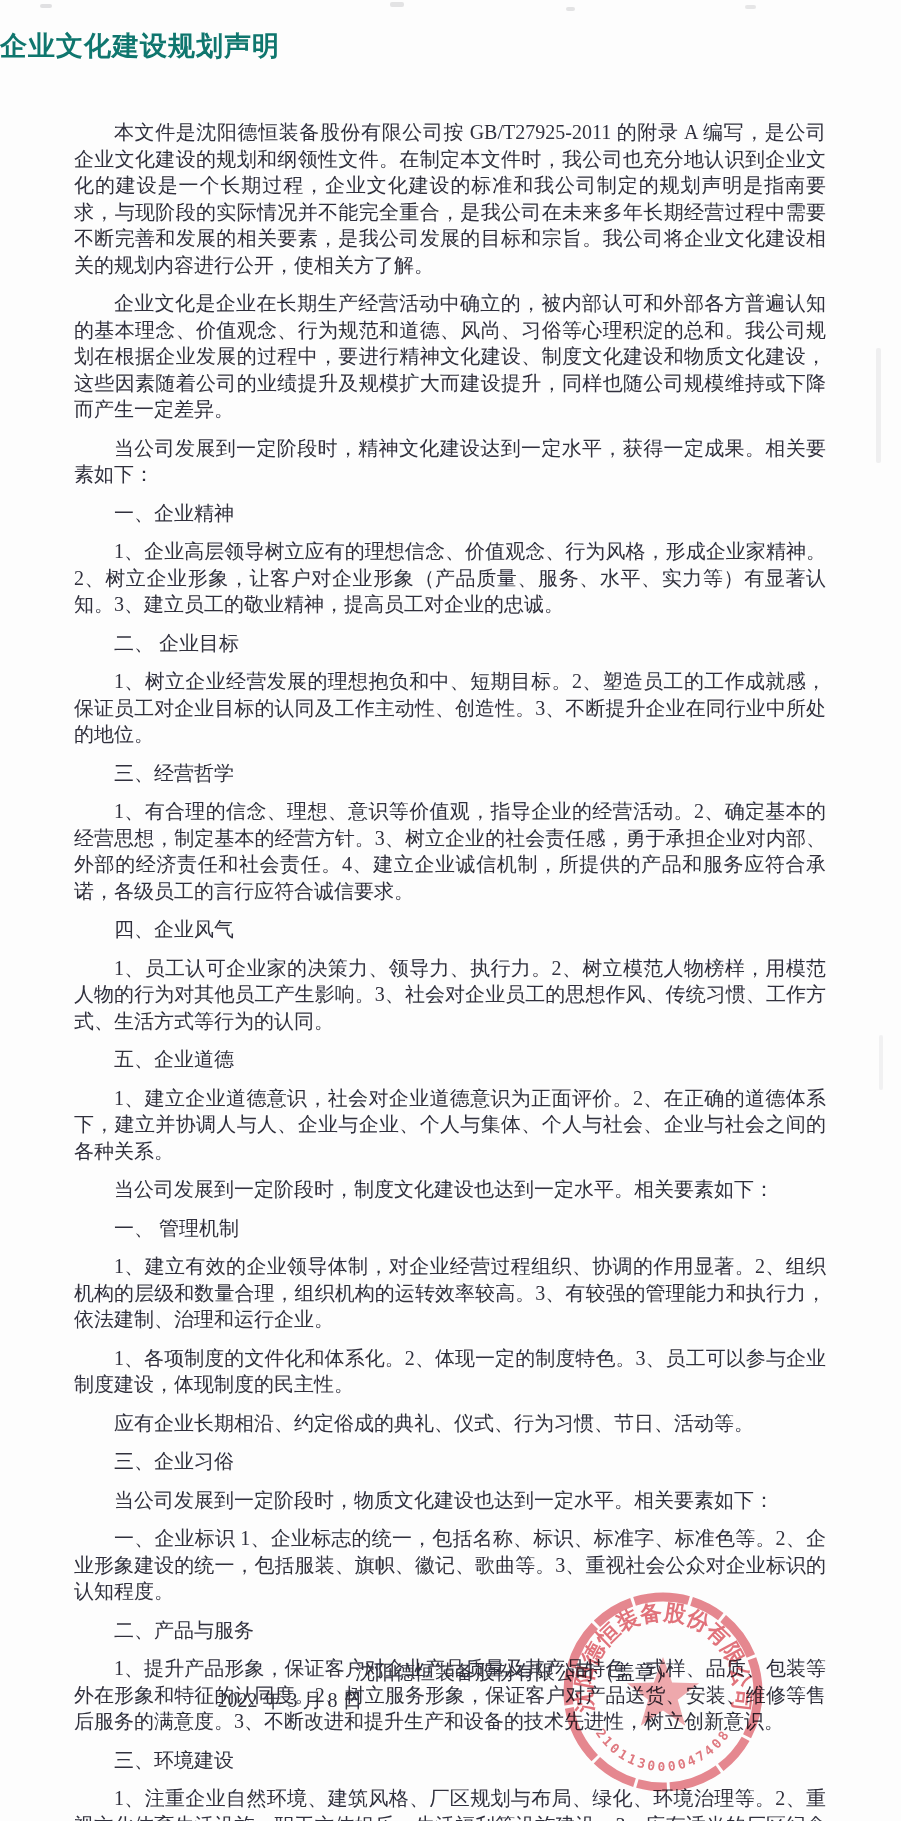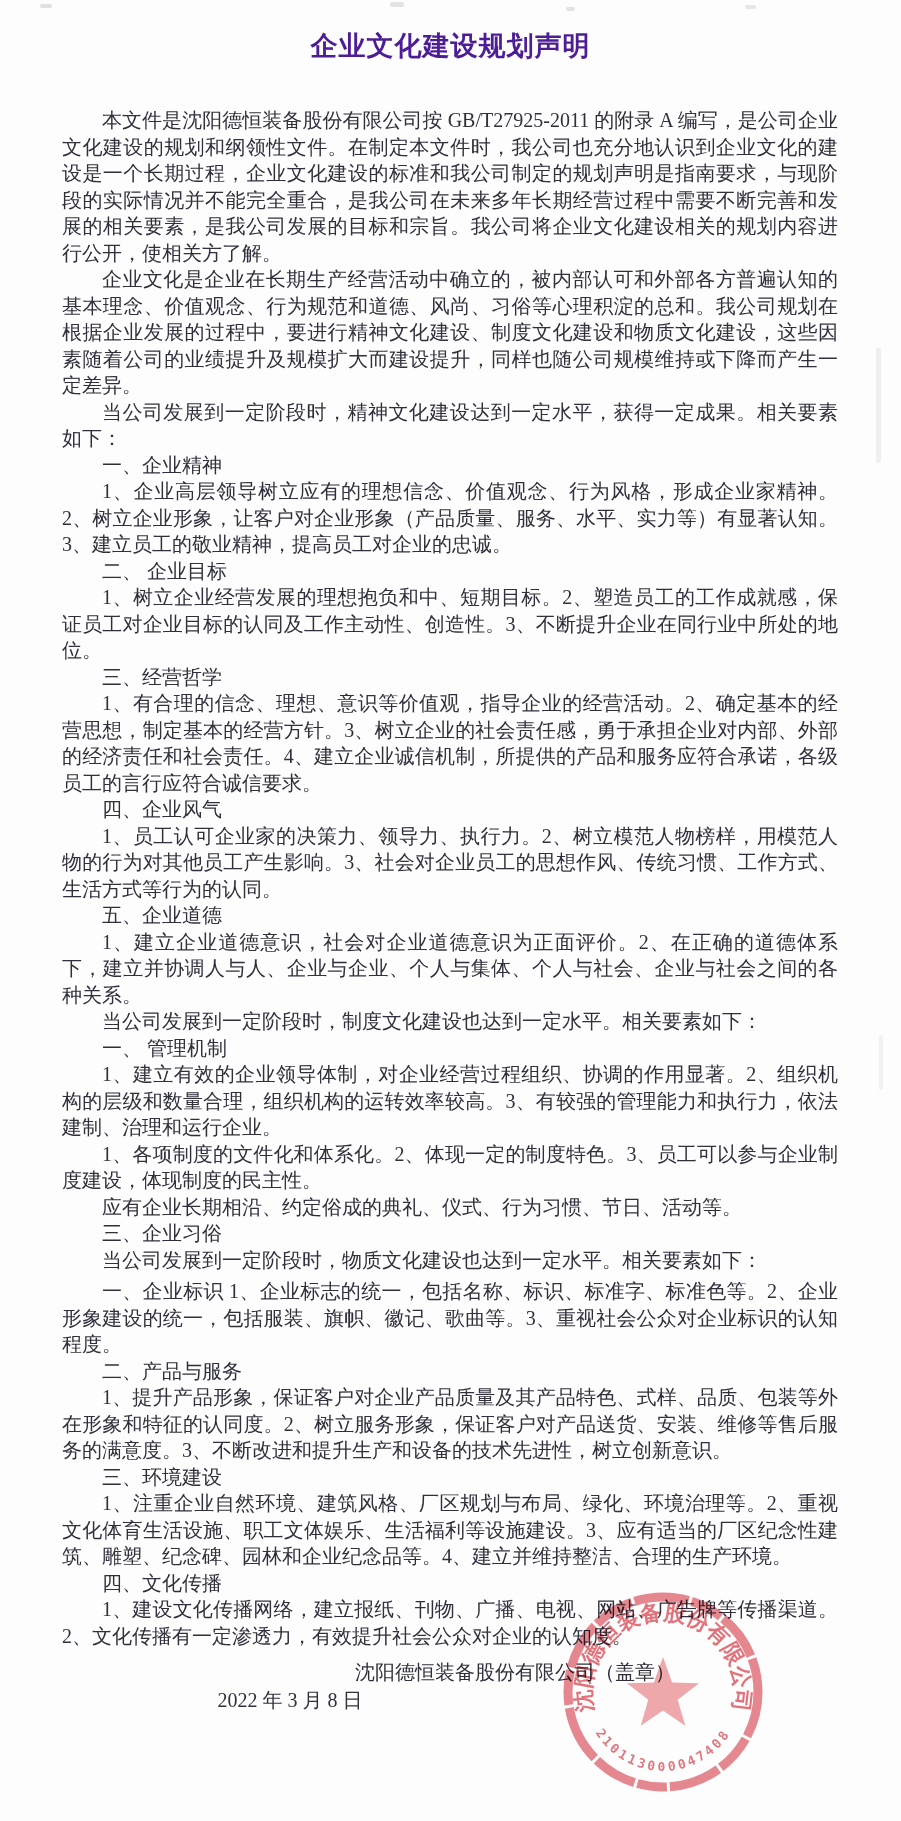--- a/index.html
+++ b/index.html
@@ -6,38 +6,37 @@
   .page{
     position:relative;
     width:901px;height:1821px;
     background:#fdfdfd;
     overflow:hidden;
     font-family:"Liberation Serif","DejaVu Serif",serif;
     color:#30303d;
   }
   .doc-title{
     margin:31px 0 0 0;
-    text-align:center;
     font-family:"Liberation Sans","DejaVu Sans",sans-serif;
     font-weight:600;
     font-size:27px;
     line-height:30px;
     letter-spacing:1px;
-    color:#4c1d95;
+    color:#0f766e;
   }
   .doc-body{
     position:absolute;
     left:62px;top:107px;
     width:776px;
     font-size:20px;
     line-height:26.5px;
     text-align:justify;
   }
   .doc-body p{
-    margin:0;
+    margin:12px;
     text-indent:2em;
     font-family:Liberation Serif, serif;
   }
   .doc-body p.extra-top{margin-top:5px;}
   .signature{
     position:absolute;
     left:0;top:1659px;
     width:748px;
     font-size:20px;
     line-height:27.5px;

